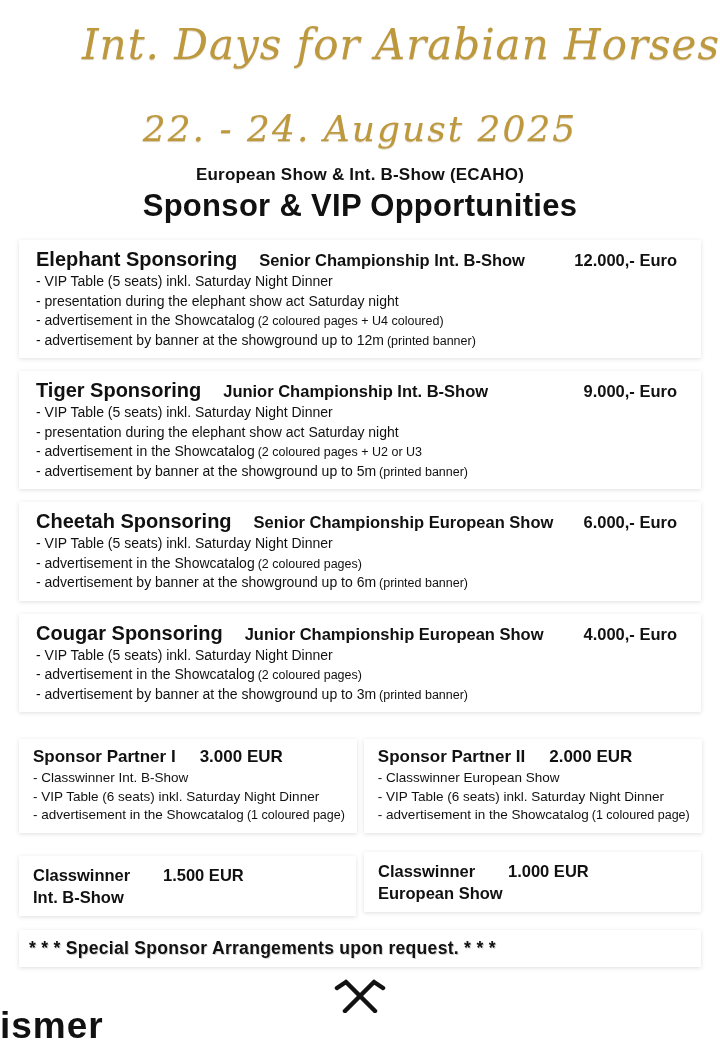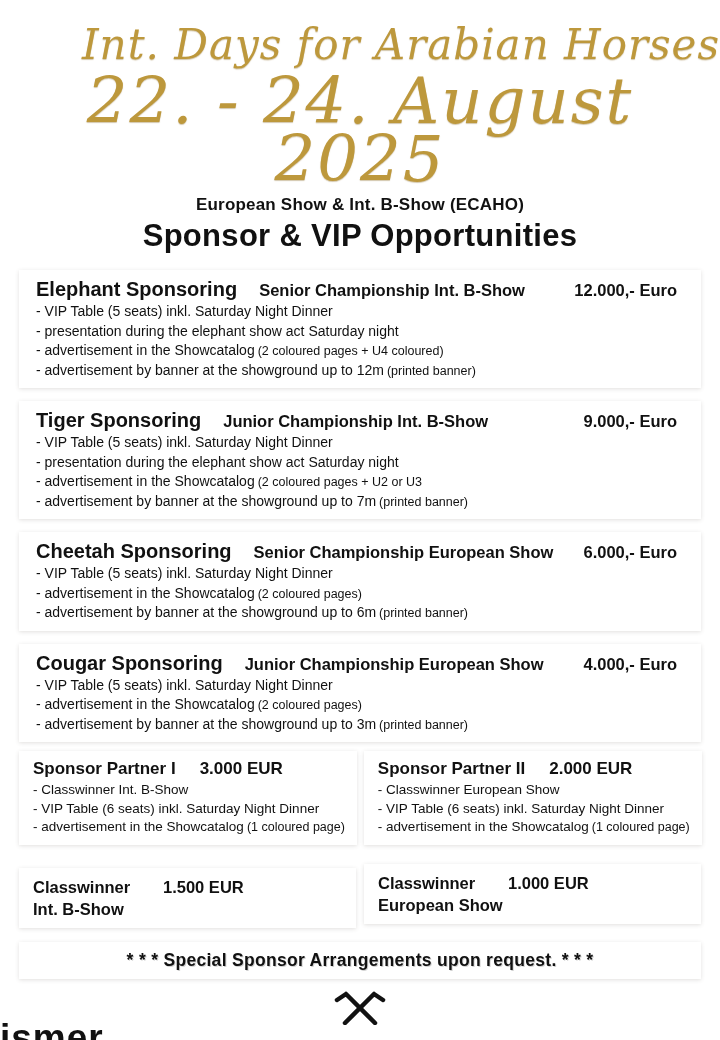--- a/index.html
+++ b/index.html
@@ -17,21 +17,21 @@
       linear-gradient(180deg,#ecoff4 0%, #ebeef3 0%, #f5f5f6 16%, #f2efec 36%, #efe9df 58%, #f1ece3 74%, #f5f3ee 88%, #eff1f3 100%);
   }
   header{ text-align:center; padding-top:18px; }
   .script-title{
     font-family:"DejaVu Serif","Liberation Serif",serif;
     font-style:italic;
     color:#bd983c;
     text-shadow:0 1px 1px rgba(130,95,20,0.35), 0 0 8px rgba(255,255,255,0.6);
   }
   .line1{ font-size:42px; line-height:54px; letter-spacing:1px;text-align:right; }
-  .line2{ font-size:64px; line-height:58px; letter-spacing:2px; }
+  .line2{ font-size:36px; line-height:58px; letter-spacing:2px;margin-top:28px; }
   .subtitle{
     margin-top:7px;
     font-size:17px; font-weight:bold; letter-spacing:0.2px;
   }
   .heading{
     margin-top:3px;
     font-size:31px; font-weight:bold; letter-spacing:0.3px;
     text-shadow:0 0 6px #fff, 0 0 2px #fff;
   }
   .content{
@@ -44,21 +44,21 @@
     padding:7px 24px 8px 17px;
   }
   .sp-box + .sp-box{ margin-top:13px; }
   .sp-title-row{ display:flex; align-items:baseline; line-height:24px; }
   .sp-name{ font-size:20px; font-weight:bold; white-space:nowrap; }
   .sp-sub{ font-size:16.5px; font-weight:bold; margin-left:22px; white-space:nowrap; }
   .sp-price{ font-size:16.5px; font-weight:bold; margin-left:auto; white-space:nowrap; }
   .bullet{ font-size:14px; line-height:18.5px; white-space:nowrap; }
   .bullet .note{ font-size:12.5px; margin-left:3px; }
   .partner-row{
-    margin-top:9px;
+    margin-top:27px;
     display:flex; gap:7px; align-items:stretch;
   }
   .partner-box{
     flex:1 1 0;
     background:#fff;
     box-shadow:0 1px 4px rgba(90,80,70,0.18);
     padding:6px 12px 8px 14px;
   }
   .partner-title-row{ display:flex; align-items:baseline; line-height:24px; }
   .partner-name{ font-size:17px; font-weight:bold; white-space:nowrap; }
@@ -76,21 +76,20 @@
     display:flex; align-items:flex-start;
   }
   .cw-left{ margin-top:7px; }
   .cw-title{ width:118px; font-size:16.5px; font-weight:bold; line-height:22px; white-space:nowrap; }
   .cw-price{ font-size:16.5px; font-weight:bold; line-height:22px; margin-left:12px; white-space:nowrap; }
   .special-box{
     margin-top:14px;
     background:#fff;
     box-shadow:0 1px 4px rgba(90,80,70,0.18);
     padding:8px 10px;
-    text-align:center;
   }
   .special-text{
     font-size:17.5px; font-weight:bold; letter-spacing:0.3px;
     text-shadow:1px 1px 0 rgba(0,0,0,0.18);
   }
   footer{ margin-top:10px; }
   .logo-icon{ display:block; margin:0 auto; }
   .logo-text{
     font-size:37px; font-weight:bold; letter-spacing:1px;
     line-height:38px; margin-top:-6px;
@@ -130,21 +129,21 @@
 
     <section class="sp-box">
       <div class="sp-title-row">
         <span class="sp-name">Tiger Sponsoring</span>
         <span class="sp-sub">Junior Championship Int. B-Show</span>
         <span class="sp-price">9.000,- Euro</span>
       </div>
       <div class="bullet"><span>- VIP Table (5 seats) inkl. Saturday Night Dinner</span><span class="note"></span></div>
       <div class="bullet"><span>- presentation during the elephant show act Saturday night</span><span class="note"></span></div>
       <div class="bullet"><span>- advertisement in the Showcatalog</span><span class="note">(2 coloured pages + U2 or U3</span></div>
-      <div class="bullet"><span>- advertisement by banner at the showground up to 7m</span><span class="note">(printed banner)</span></div>
+      <div class="bullet"><span>- advertisement by banner at the showground up to 5m</span><span class="note">(printed banner)</span></div>
     </section>
 
     <section class="sp-box">
       <div class="sp-title-row">
         <span class="sp-name">Cheetah Sponsoring</span>
         <span class="sp-sub">Senior Championship European Show</span>
         <span class="sp-price">6.000,- Euro</span>
       </div>
       <div class="bullet"><span>- VIP Table (5 seats) inkl. Saturday Night Dinner</span><span class="note"></span></div>
       <div class="bullet"><span>- advertisement in the Showcatalog</span><span class="note">(2 coloured pages)</span></div>

